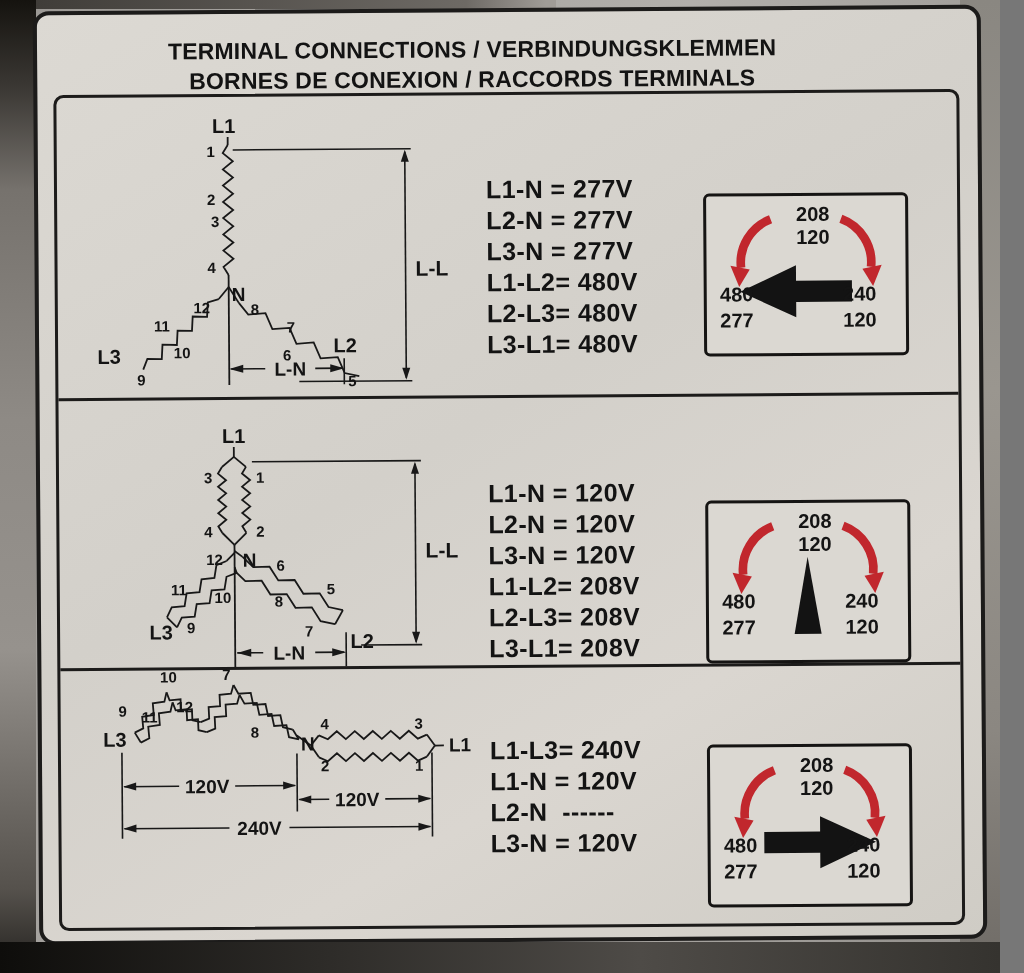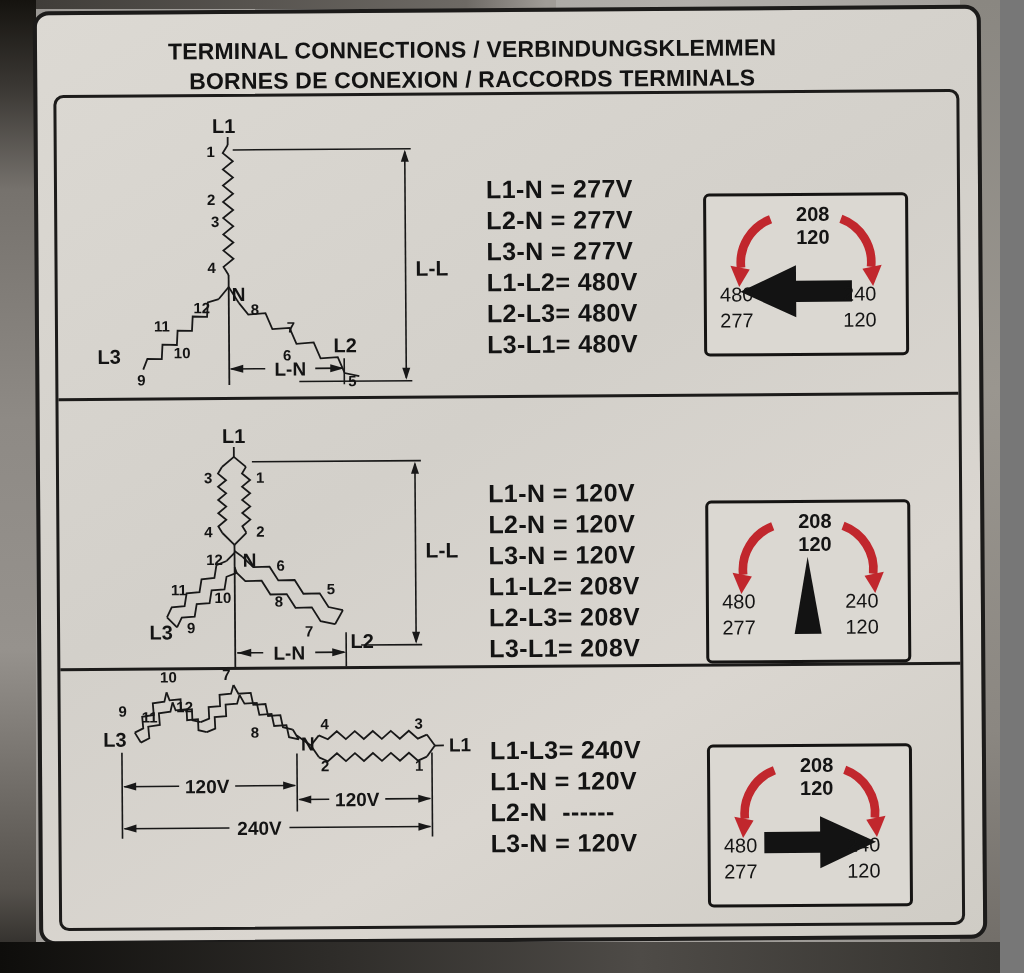--- a/index.html
+++ b/index.html
@@ -43,21 +43,21 @@
   .row-1 .dial{top:100px}.row-2 .dial{top:104px}.row-3 .dial{top:78px}
   .dial-svg{position:absolute;left:0;top:0;width:100%;height:100%}
   .arc{stroke:#c1272d;stroke-width:9;fill:none}
   .arc-head{fill:#c1272d}
   .ptr{visibility:hidden;fill:#131313}
   .dial[data-pointer="left"] .ptr-left{visibility:visible}
   .dial[data-pointer="up"] .ptr-up{visibility:visible}
   .dial[data-pointer="right"] .ptr-right{visibility:visible}
   .dial-top{position:absolute;top:7px;left:14px;right:0;text-align:center;
     font-size:20px;font-weight:bold;line-height:23px;color:#141414}
-  .dial-side{position:absolute;top:85px;font-size:20px;font-weight:normal;line-height:26px;
+  .dial-side{position:absolute;top:85px;font-size:20px;font-weight:bold;line-height:26px;
     text-align:center;color:#141414}
   .dial-left{left:4px;width:52px}
   .dial-right{right:18px;width:56px}
 </style>
 </head>
 <body>
 
 <div class="photo">
   <div class="edge-left"></div>
   <div class="edge-top"></div>

